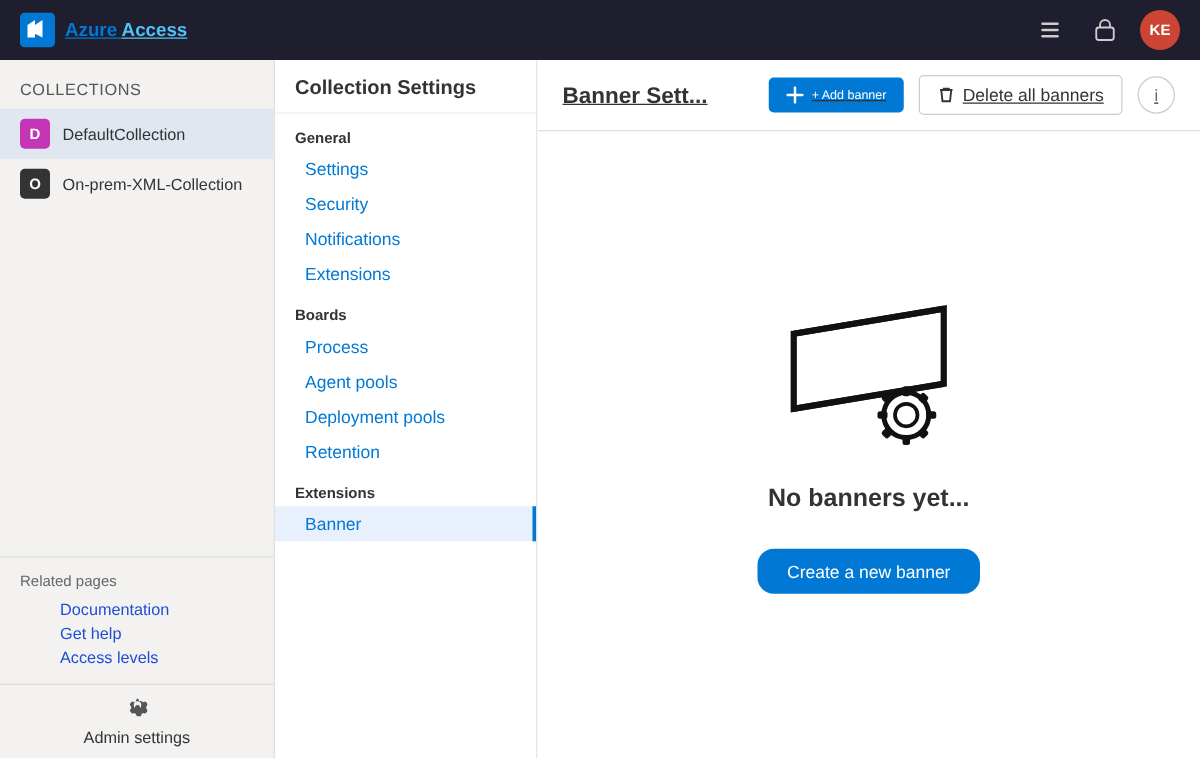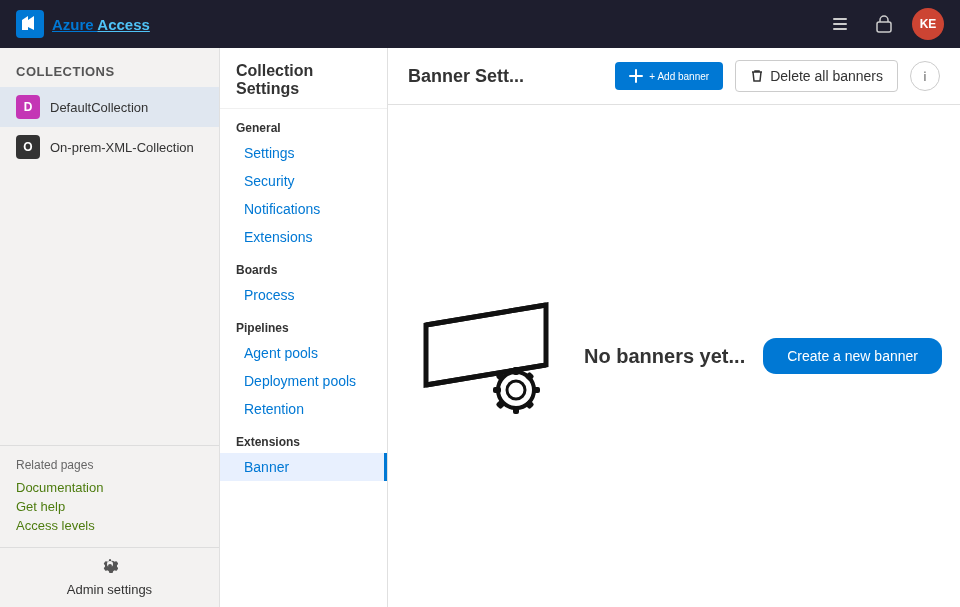--- a/index.html
+++ b/index.html
@@ -31,21 +31,21 @@
       background: #f3f2f1;
       border-right: 1px solid #e0e0e0;
       display: flex;
       flex-direction: column;
       padding: 0;
       flex-shrink: 0;
     }
     .collections-title {
       padding: 16px 16px 8px 16px;
       font-size: 13px;
-      font-weight: 700;
+      font-weight: 400;
       color: #555;
       text-transform: uppercase;
       letter-spacing: 0.5px;
     }
     .collection-item {
       display: flex;
       align-items: center;
       gap: 10px;
       padding: 8px 16px;
       cursor: pointer;
@@ -58,31 +58,31 @@
       color: #fff; font-size: 12px; font-weight: bold; flex-shrink: 0;
     }
     .collection-badge.pink { background: #c436b5; }
     .collection-badge.dark { background: #333; }
     .collection-name { font-size: 13px; color: #333; }
 
     .sidebar-spacer { flex: 1; }
 
     .related-pages-section { padding: 12px 16px; border-top: 1px solid #ddd; }
     .related-pages-title { font-size: 12px; color: #666; margin-bottom: 6px; }
-    .related-link { display: block; font-size: 13px; color: #4d7c0f; padding: 2px 0; cursor: pointer; text-decoration: none; }
+    .related-link { display: block; font-size: 13px; color: #1d4ed8; padding: 2px 0; cursor: pointer; text-decoration: none; margin-left: 32px; }
 
     .admin-settings {
       display: flex; align-items: center; gap: 8px;
       padding: 10px 16px; cursor: pointer; border-top: 1px solid #ddd;
       font-size: 13px; color: #333; flex-direction: column;
     }
 
     
     .settings-nav {
-      width: 168px;
+      width: 210px;
       background: #fff;
       border-right: 1px solid #e0e0e0;
       overflow-y: auto;
       flex-shrink: 0;
     }
     .settings-nav-title {
       padding: 14px 16px 10px 16px;
       font-size: 16px;
       font-weight: 600;
       color: #333;
@@ -115,20 +115,21 @@
     }
 
     
     .content-header {
       display: flex;
       align-items: center;
       padding: 12px 20px;
       border-bottom: 1px solid #e0e0e0;
       gap: 12px;
       flex-shrink: 0;
+      text-decoration: underline;
     }
     .content-title {
       font-size: 18px;
       font-weight: 600;
       color: #333;
       flex: 1;
     }
     .btn-primary {
       display: flex; align-items: center; gap: 6px;
       background: #0078d4; color: #fff; border: none;
@@ -144,24 +145,24 @@
     .info-btn {
       background: none; border: 1px solid #ccc; border-radius: 50%;
       width: 30px; height: 30px; cursor: pointer; display: flex;
       align-items: center; justify-content: center; font-size: 13px; color: #666;
     }
 
     
     .empty-state {
       flex: 1;
       display: flex;
-      flex-direction: row;
+      flex-direction: column;
       align-items: center;
       justify-content: center;
-      gap: 18px;
+      gap: 28px;
     }
 
     .btn-create-banner {
       background: #0078d4; color: #fff; border: none;
       padding: 10px 24px; border-radius: 13px; cursor: pointer;
       font-size: 14px; font-weight: 500;
     }
 
     .no-banners-text {
       font-size: 20px;
@@ -244,21 +245,20 @@
 
     <div class="settings-section-label">General</div>
     <a class="settings-nav-item">Settings</a>
     <a class="settings-nav-item">Security</a>
     <a class="settings-nav-item">Notifications</a>
     <a class="settings-nav-item">Extensions</a>
 
     <div class="settings-section-label">Boards</div>
     <a class="settings-nav-item">Process</a>
 
-    <div class="settings-section-label">Pipelines</div>
     <a class="settings-nav-item">Agent pools</a>
     <a class="settings-nav-item">Deployment pools</a>
     <a class="settings-nav-item">Retention</a>
 
     <div class="settings-section-label">Extensions</div>
     <a class="settings-nav-item active">Banner</a>
   </div>
 
   <div class="main-content">
 

